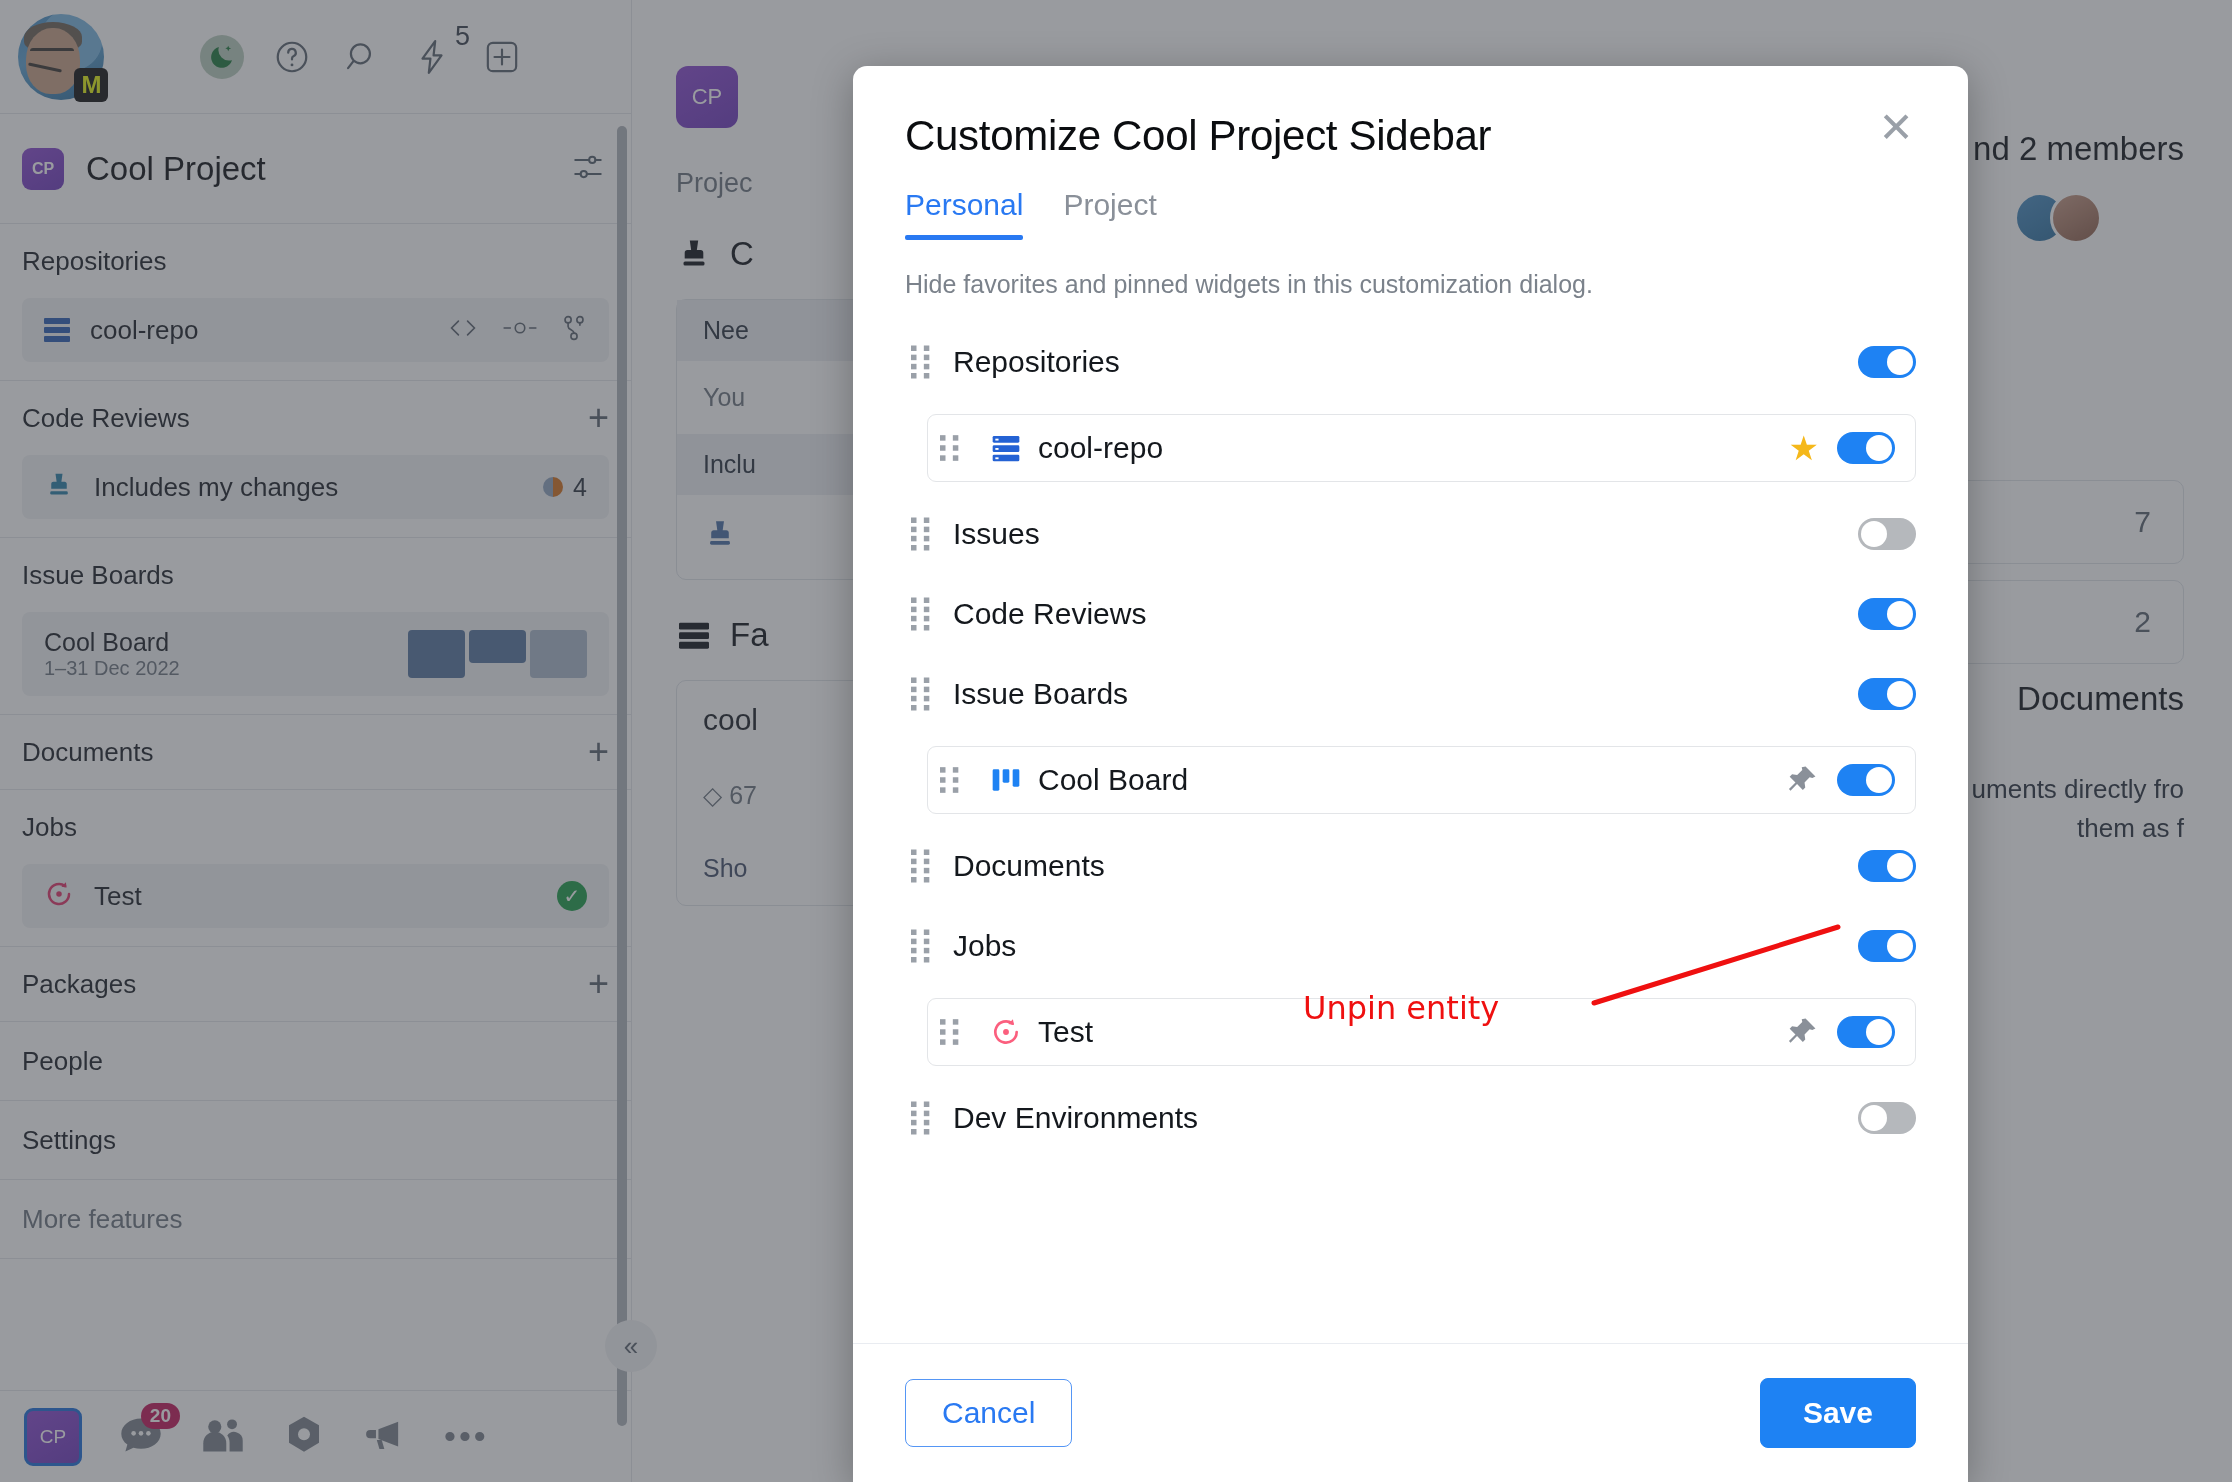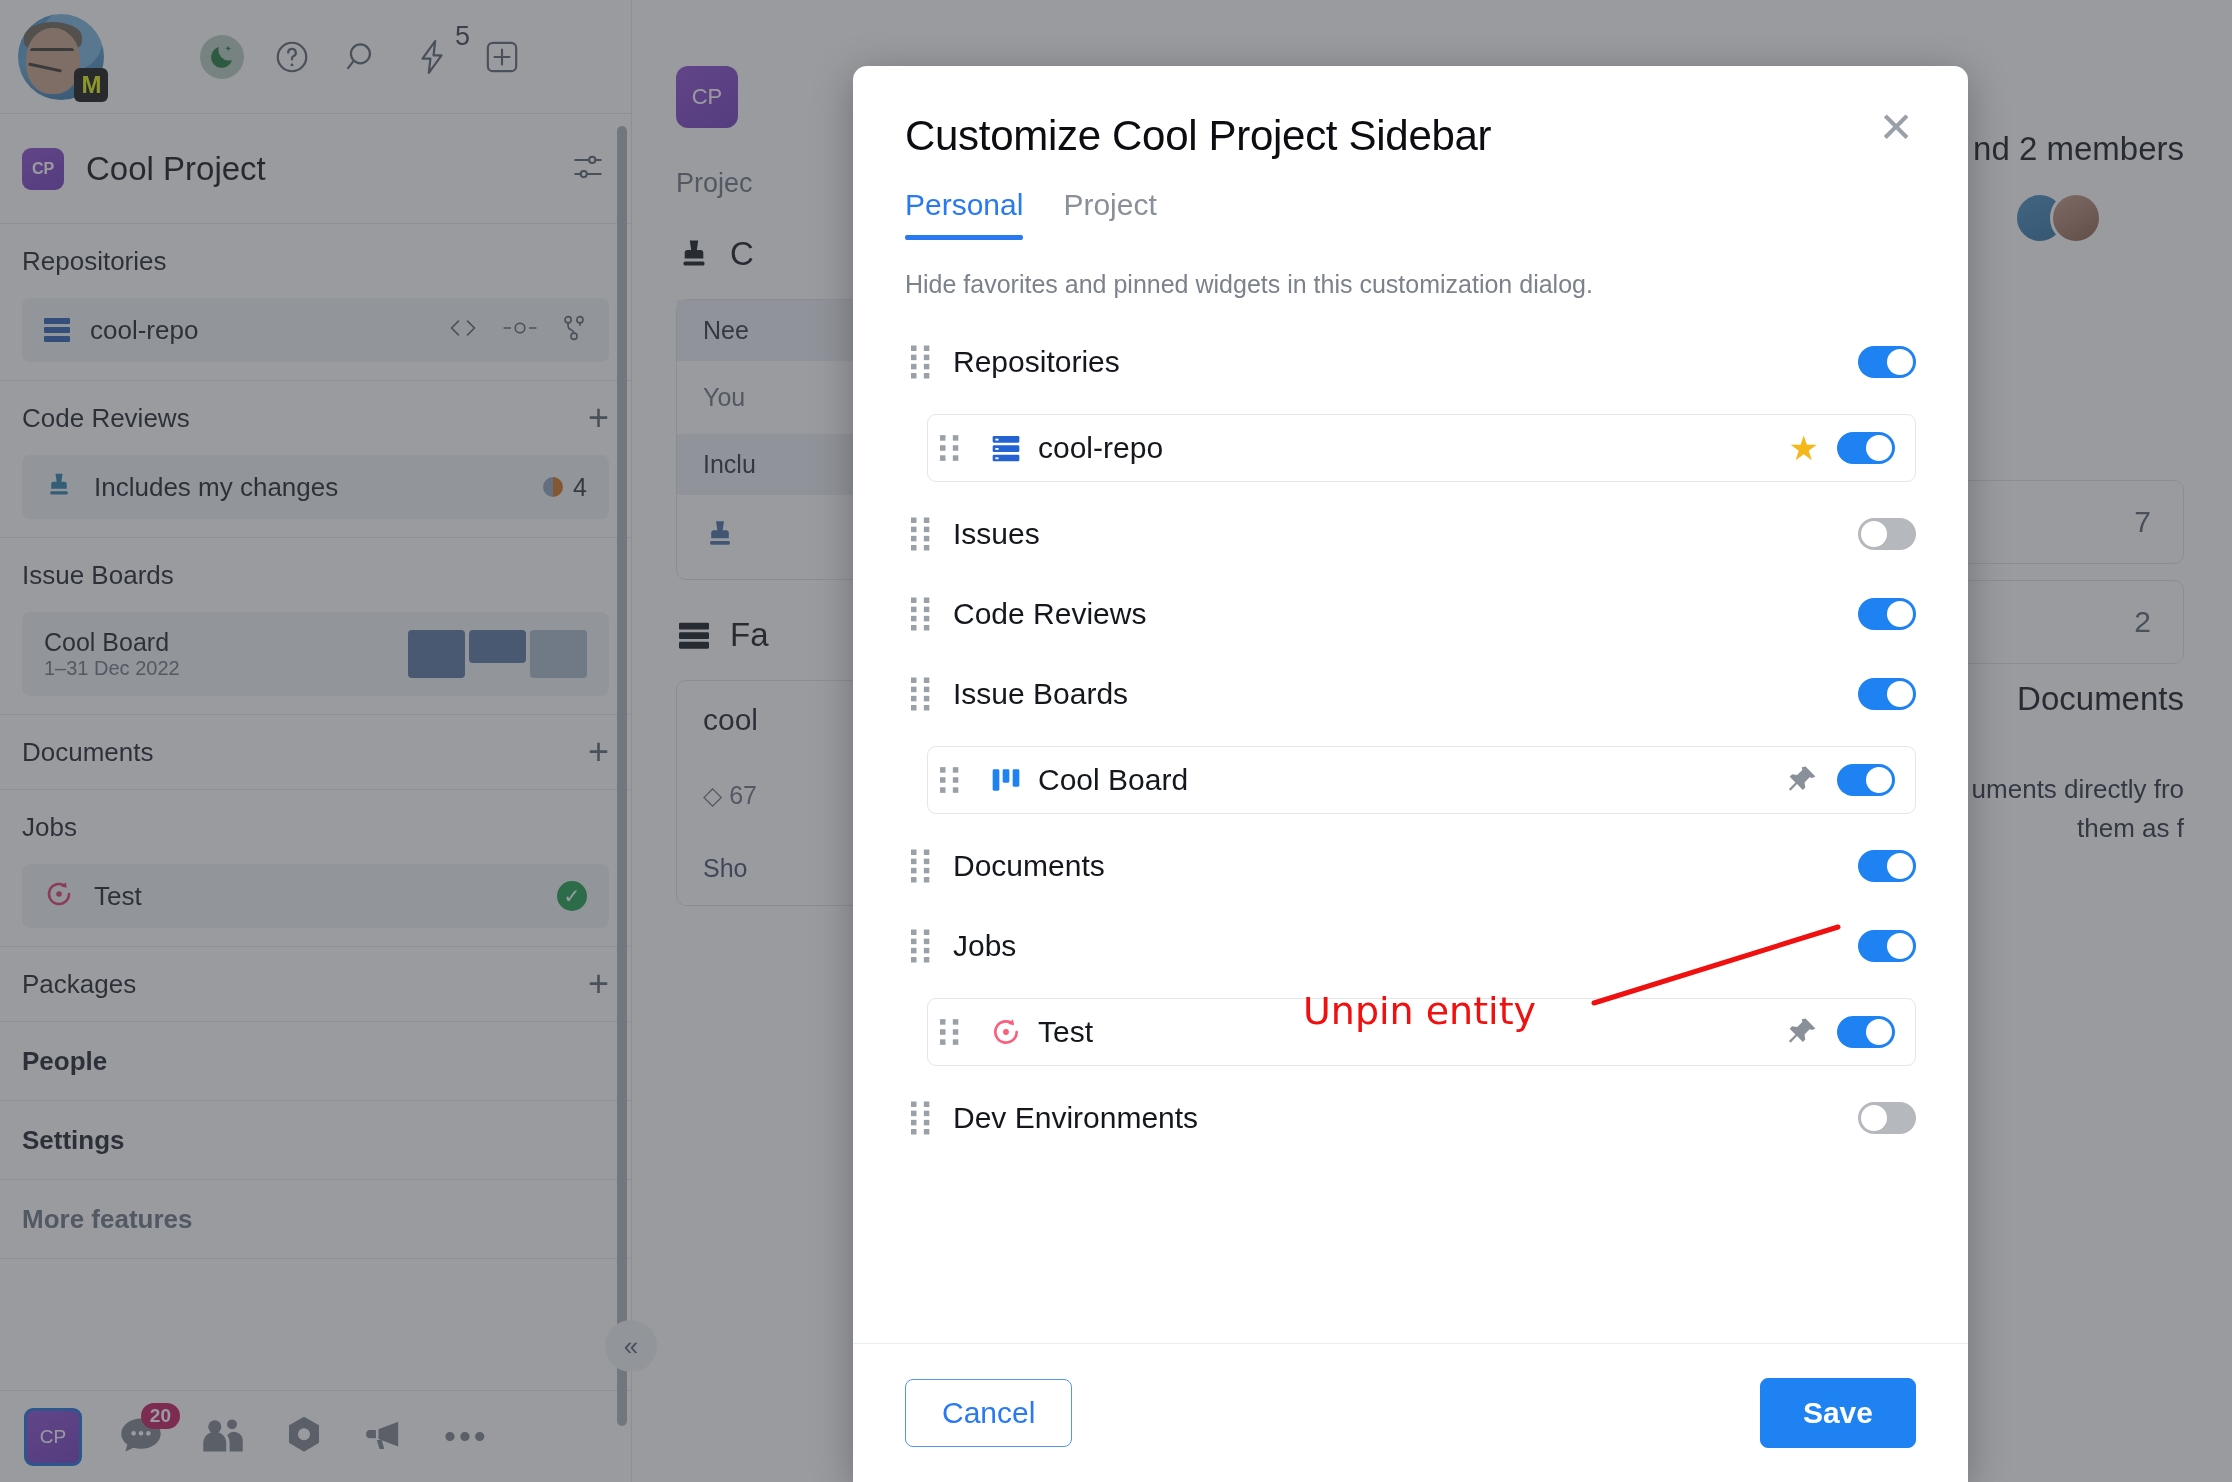--- a/index.html
+++ b/index.html
@@ -104,21 +104,21 @@
   .board-date { font-size: 20px; color: #6d7681; margin-top: 16px; }
   .board-bars { display: flex; gap: 4px; align-items: flex-start; height: 48px; }
   .board-bars i { display: block; width: 57px; border-radius: 4px; }
   .board-bars i.b1 { height: 48px; background: #56769f; }
   .board-bars i.b2 { height: 33px; background: #56769f; }
   .board-bars i.b3 { height: 48px; background: #a9b8cb; }
 
   .check-ok { width: 30px; height: 30px; border-radius: 50%; background: #1e9e4a;
     color:#fff; font-size:20px; display:flex; align-items:center; justify-content:center; }
 
-  .sb-row-plain { height: 78px; display: flex; align-items: center; font-size: 26px; color: #1c2128; font-weight: bold; }
+  .sb-row-plain { height: 78px; display: flex; align-items: center; font-size: 26px; color: #1c2128; }
 
   .bottom-bar {
     margin-top: auto; height: 92px; display: flex; align-items: center;
     gap: 36px; padding: 0 24px; border-top: 1px solid #e4e6ea;
   }
   .bb-proj {
     width: 58px; height: 58px; border-radius: 9px;
     background: linear-gradient(150deg,#8c4bd0,#6f3bbd);
     border: 3px solid #1e6fd9;
     color: #fff; font-size: 19px; display: flex; align-items: center; justify-content: center;
@@ -219,21 +219,21 @@
     border-top: 1px solid #e9ecf1; padding: 34px 52px; display: flex;
     align-items: center; justify-content: space-between;
   }
   .btn { font-size: 30px; border-radius: 8px; padding: 16px 36px; }
   .btn-cancel { border: 1px solid #5596f5; color: #2979f2; background: #fff; }
   .btn-save { background: #1e82f3; color: #fff; border: 1px solid #1e82f3; padding: 17px 42px; font-weight: 700; }
 
   
   .annot { position: absolute; z-index: 30; pointer-events: none; }
   .annot-text {
-    left: 1303px; top: 989px; color: #ef1010; font-size: 38px;
+    left: 1303px; top: 989px; color: #ef1010; font-size: 32px;
     font-family: "DejaVu Sans", sans-serif;
   }
   .annot-svg { left: 0; top: 0; width: 2232px; height: 1482px; }
 </style>
 </head>
 <body>
 
 <div id="root">
 
   <div class="app">

